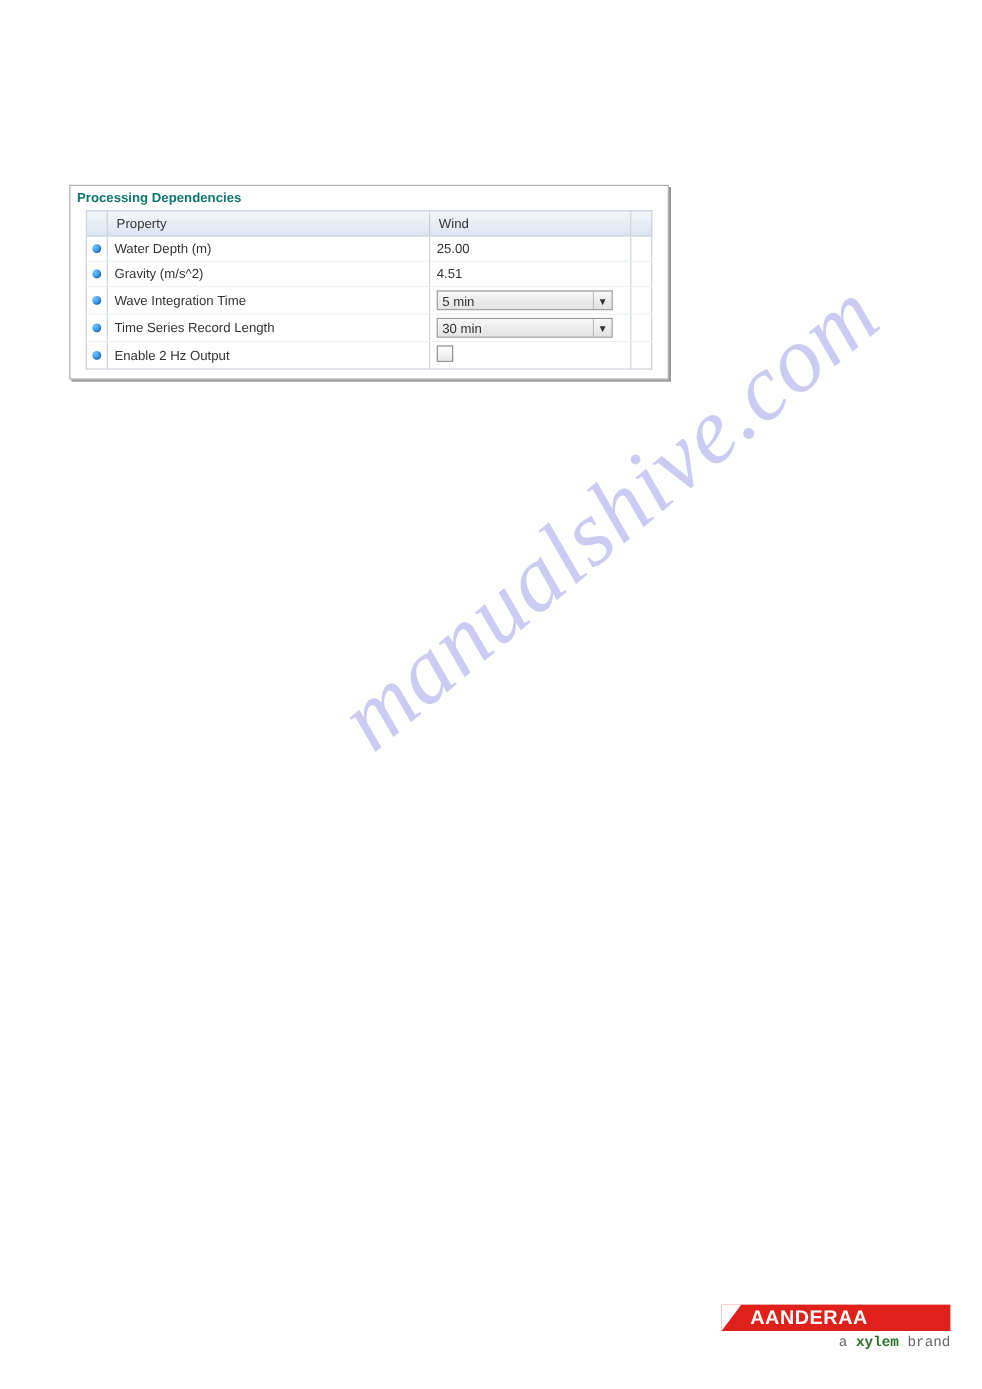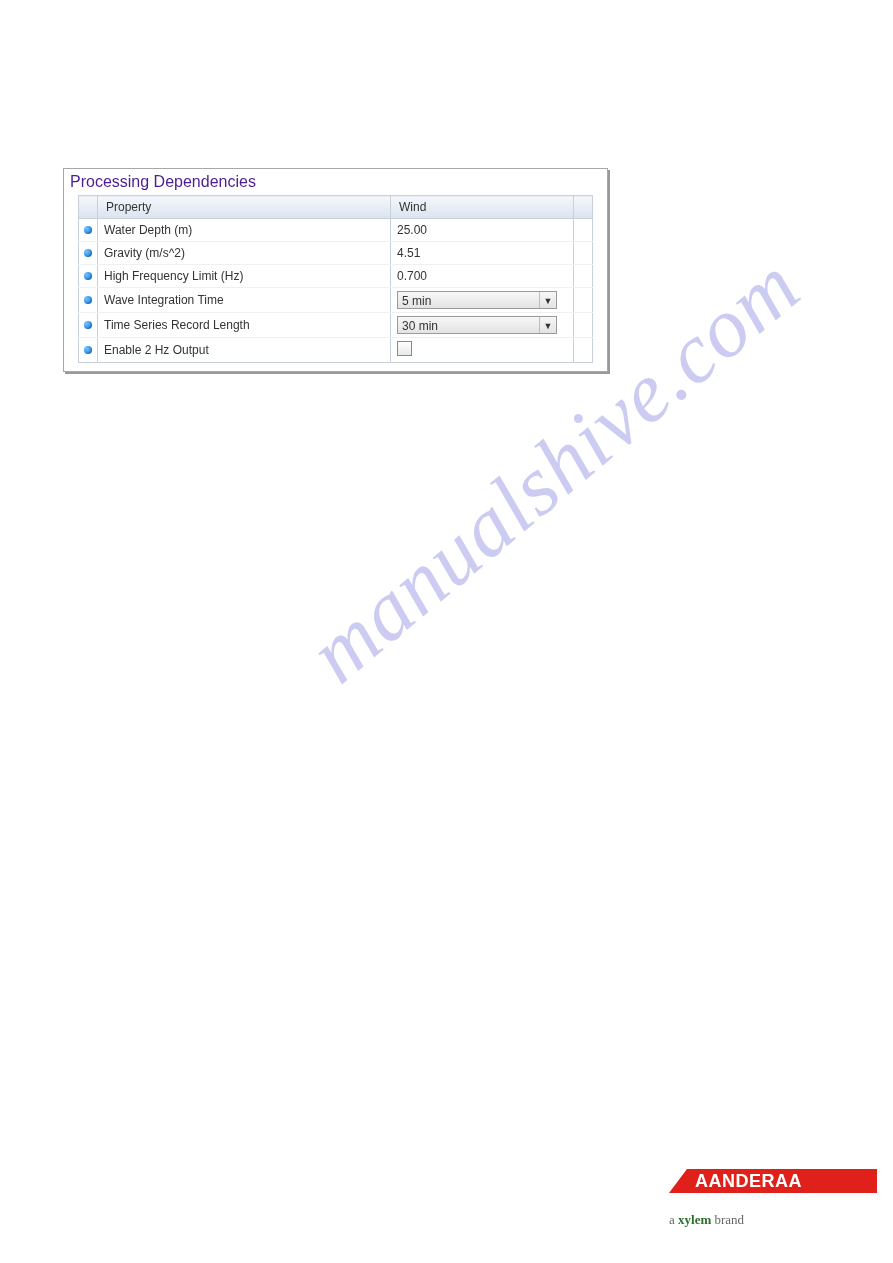--- a/index.html
+++ b/index.html
@@ -1,36 +1,36 @@
 <!DOCTYPE html>
 <html><head>
 <meta charset="utf-8">
 <style>
 html,body{margin:0;padding:0;width:893px;height:1263px;background:#fff;font-family:Verdana,Tahoma,Arial,sans-serif;font-size:12px;color:#333;position:relative}
 .panel{position:absolute;left:63px;top:168px;width:543px;border:1px solid #a8a8a8;box-shadow:2px 2px 0 #999;background:#fff}
-.panel-title{font-weight:normal;font-size:16px;padding:4px 6px;color:#4c1d95}
+.panel-title{font-weight:bold;font-size:12px;padding:4px 6px;color:#0f766e}
 .prop-table{width:calc(100% - 28px);margin:0 26px 8px 14px;border:1px solid #c8d0dc;border-collapse:collapse}
 .prop-table th{background:linear-gradient(#f4f7fb,#dbe4ef);border:1px solid #c8d0dc;text-align:left;font-weight:normal;color:#333;padding:4px 8px;font-size:12px}
 .prop-table th.icon-col{width:18px;padding:0}
 .prop-table th.prop-col{width:57%}
 .prop-table th.val-col{}
 .prop-table th.end-col{width:18px;padding:0}
 .prop-table td{border:1px solid #eef0f4;border-left:1px solid #c8d0dc;border-right:1px solid #c8d0dc;padding:3px 6px;vertical-align:middle;height:16px}
 .prop-table tr:last-child td{border-bottom:1px solid #c8d0dc}
 .prop-table td.icon-cell{text-align:center;width:18px;padding:0}
 .bullet{display:inline-block;width:8px;height:8px;border-radius:50%;background:radial-gradient(circle at 30% 30%,#6fc3ff,#0b6fd6);box-shadow:inset -1px -1px 1px rgba(0,0,0,.2)}
 .dd{display:inline-block;width:160px;height:18px;border:1px solid #9a9a9a;background:linear-gradient(#f7f7f7,#e3e3e3);position:relative;line-height:18px;padding-left:4px;font-size:12px;color:#333;box-sizing:border-box}
 .dd .arrow{position:absolute;right:0;top:0;width:16px;height:100%;border-left:1px solid #bdbdbd;text-align:center;font-size:9px;line-height:18px;color:#333}
 .cb{display:inline-block;width:13px;height:13px;border:1px solid #8a8a8a;background:linear-gradient(#fff,#e9e9e9)}
 .watermark{position:absolute;left:250px;top:420px;transform:rotate(-40deg);transform-origin:center;font-size:85px;letter-spacing:1px;color:rgba(120,120,220,.38);font-family:Georgia,'Times New Roman',serif;font-style:italic;white-space:nowrap;pointer-events:none}
-.brand{position:absolute;right:16px;bottom:35px;width:208px}
+.brand{position:absolute;right:29px;bottom:35px;width:208px}
 .brand-bar{height:24px;background:#e0211b;position:relative;display:flex;align-items:center;padding-left:26px;box-sizing:border-box}
 .brand-bar::before{content:"";position:absolute;left:0;top:0;width:0;height:0;border-top:24px solid #fff;border-right:18px solid transparent}
 .brand-name{color:#fff;font-family:Arial,Helvetica,sans-serif;font-weight:bold;font-size:18px;letter-spacing:.5px}
-.brand-tag{text-align:left;font-family:Liberation Serif, serif;font-size:13px;color:#666;margin-top:19px}
+.brand-tag{text-align:right;font-family:Liberation Mono, monospace;font-size:13px;color:#666;margin-top:3px}
 .brand-tag b{color:#2a6e2a;font-weight:bold}
 </style>
 </head>
 <body>
 
 <div class="panel">
   <div class="panel-title">Processing Dependencies</div>
   <table class="prop-table">
     <thead>
       <tr>
@@ -44,26 +44,20 @@
         <tr>
           <td class="icon-cell"><span class="bullet"></span></td>
           <td><span>Water Depth (m)</span></td>
           <td><span>25.00</span></td>
           <td></td>
         </tr>
         <tr>
           <td class="icon-cell"><span class="bullet"></span></td>
           <td><span>Gravity (m/s^2)</span></td>
           <td><span>4.51</span></td>
-          <td></td>
-        </tr>
-        <tr>
-          <td class="icon-cell"><span class="bullet"></span></td>
-          <td><span>High Frequency Limit (Hz)</span></td>
-          <td><span>0.700</span></td>
           <td></td>
         </tr>
         <tr>
           <td class="icon-cell"><span class="bullet"></span></td>
           <td><span>Wave Integration Time</span></td>
           <td><span class="dd"><span>5 min</span><span class="arrow">▼</span></span></td>
           <td></td>
         </tr>
         <tr>
           <td class="icon-cell"><span class="bullet"></span></td>

